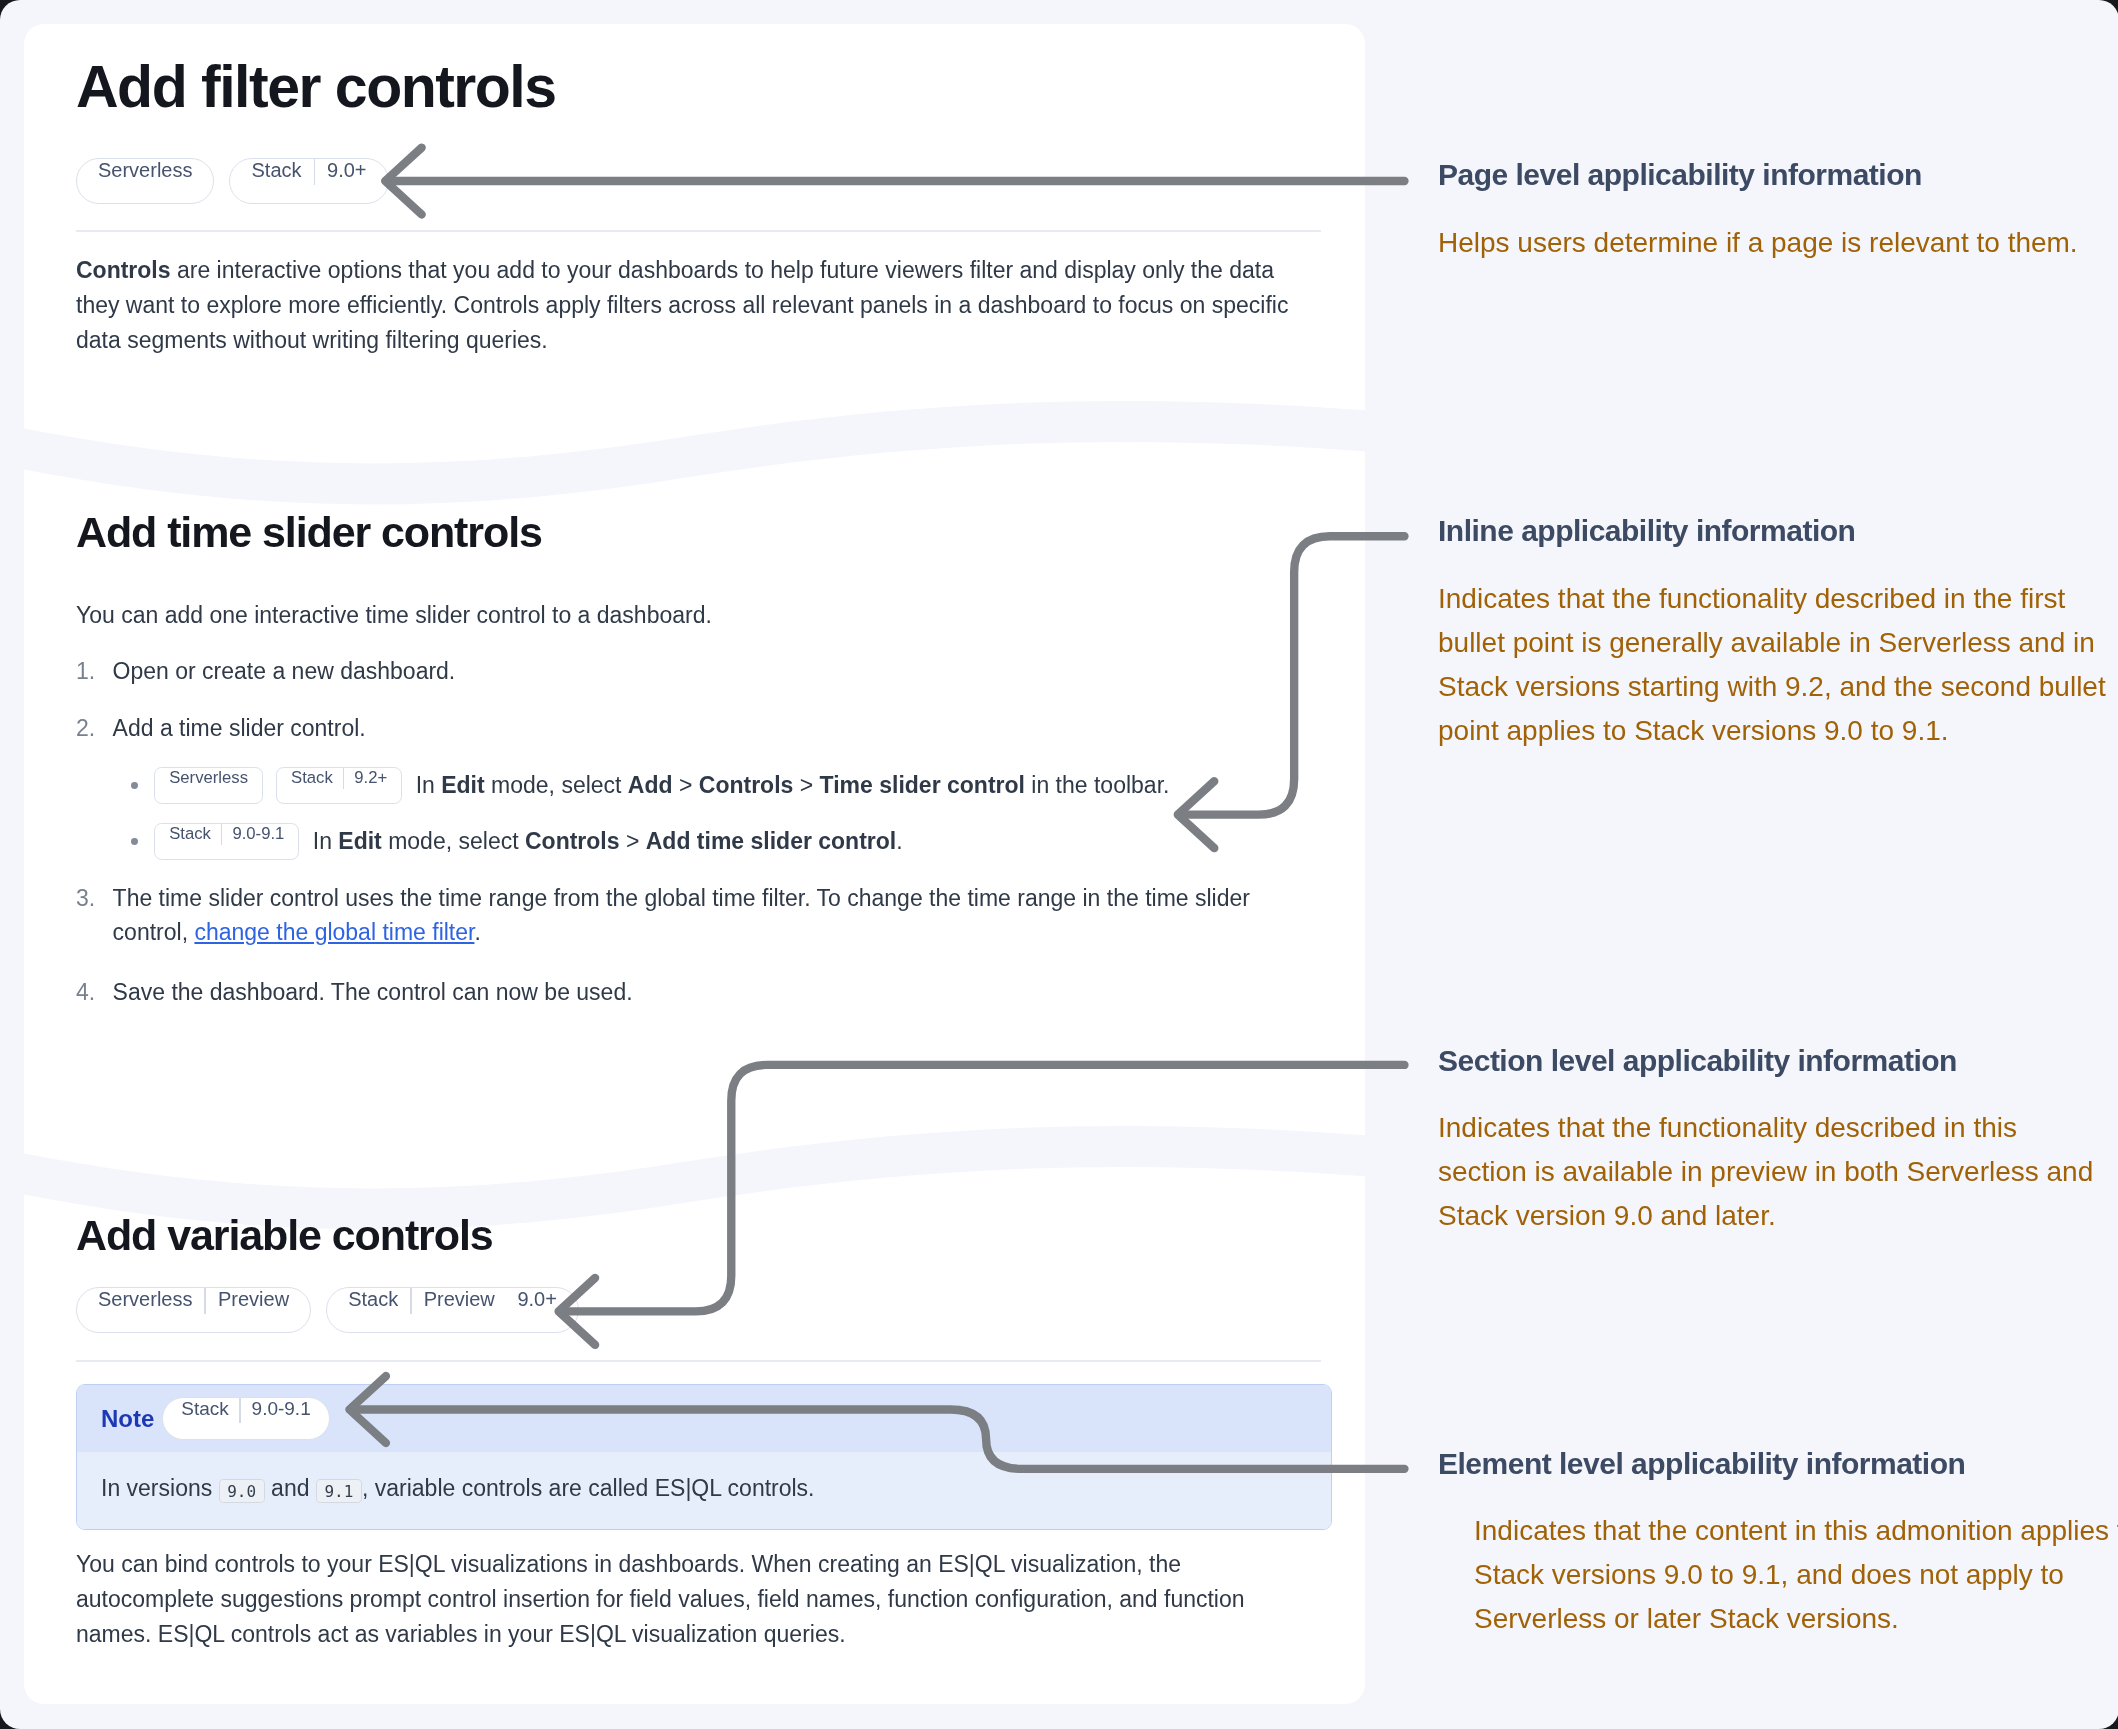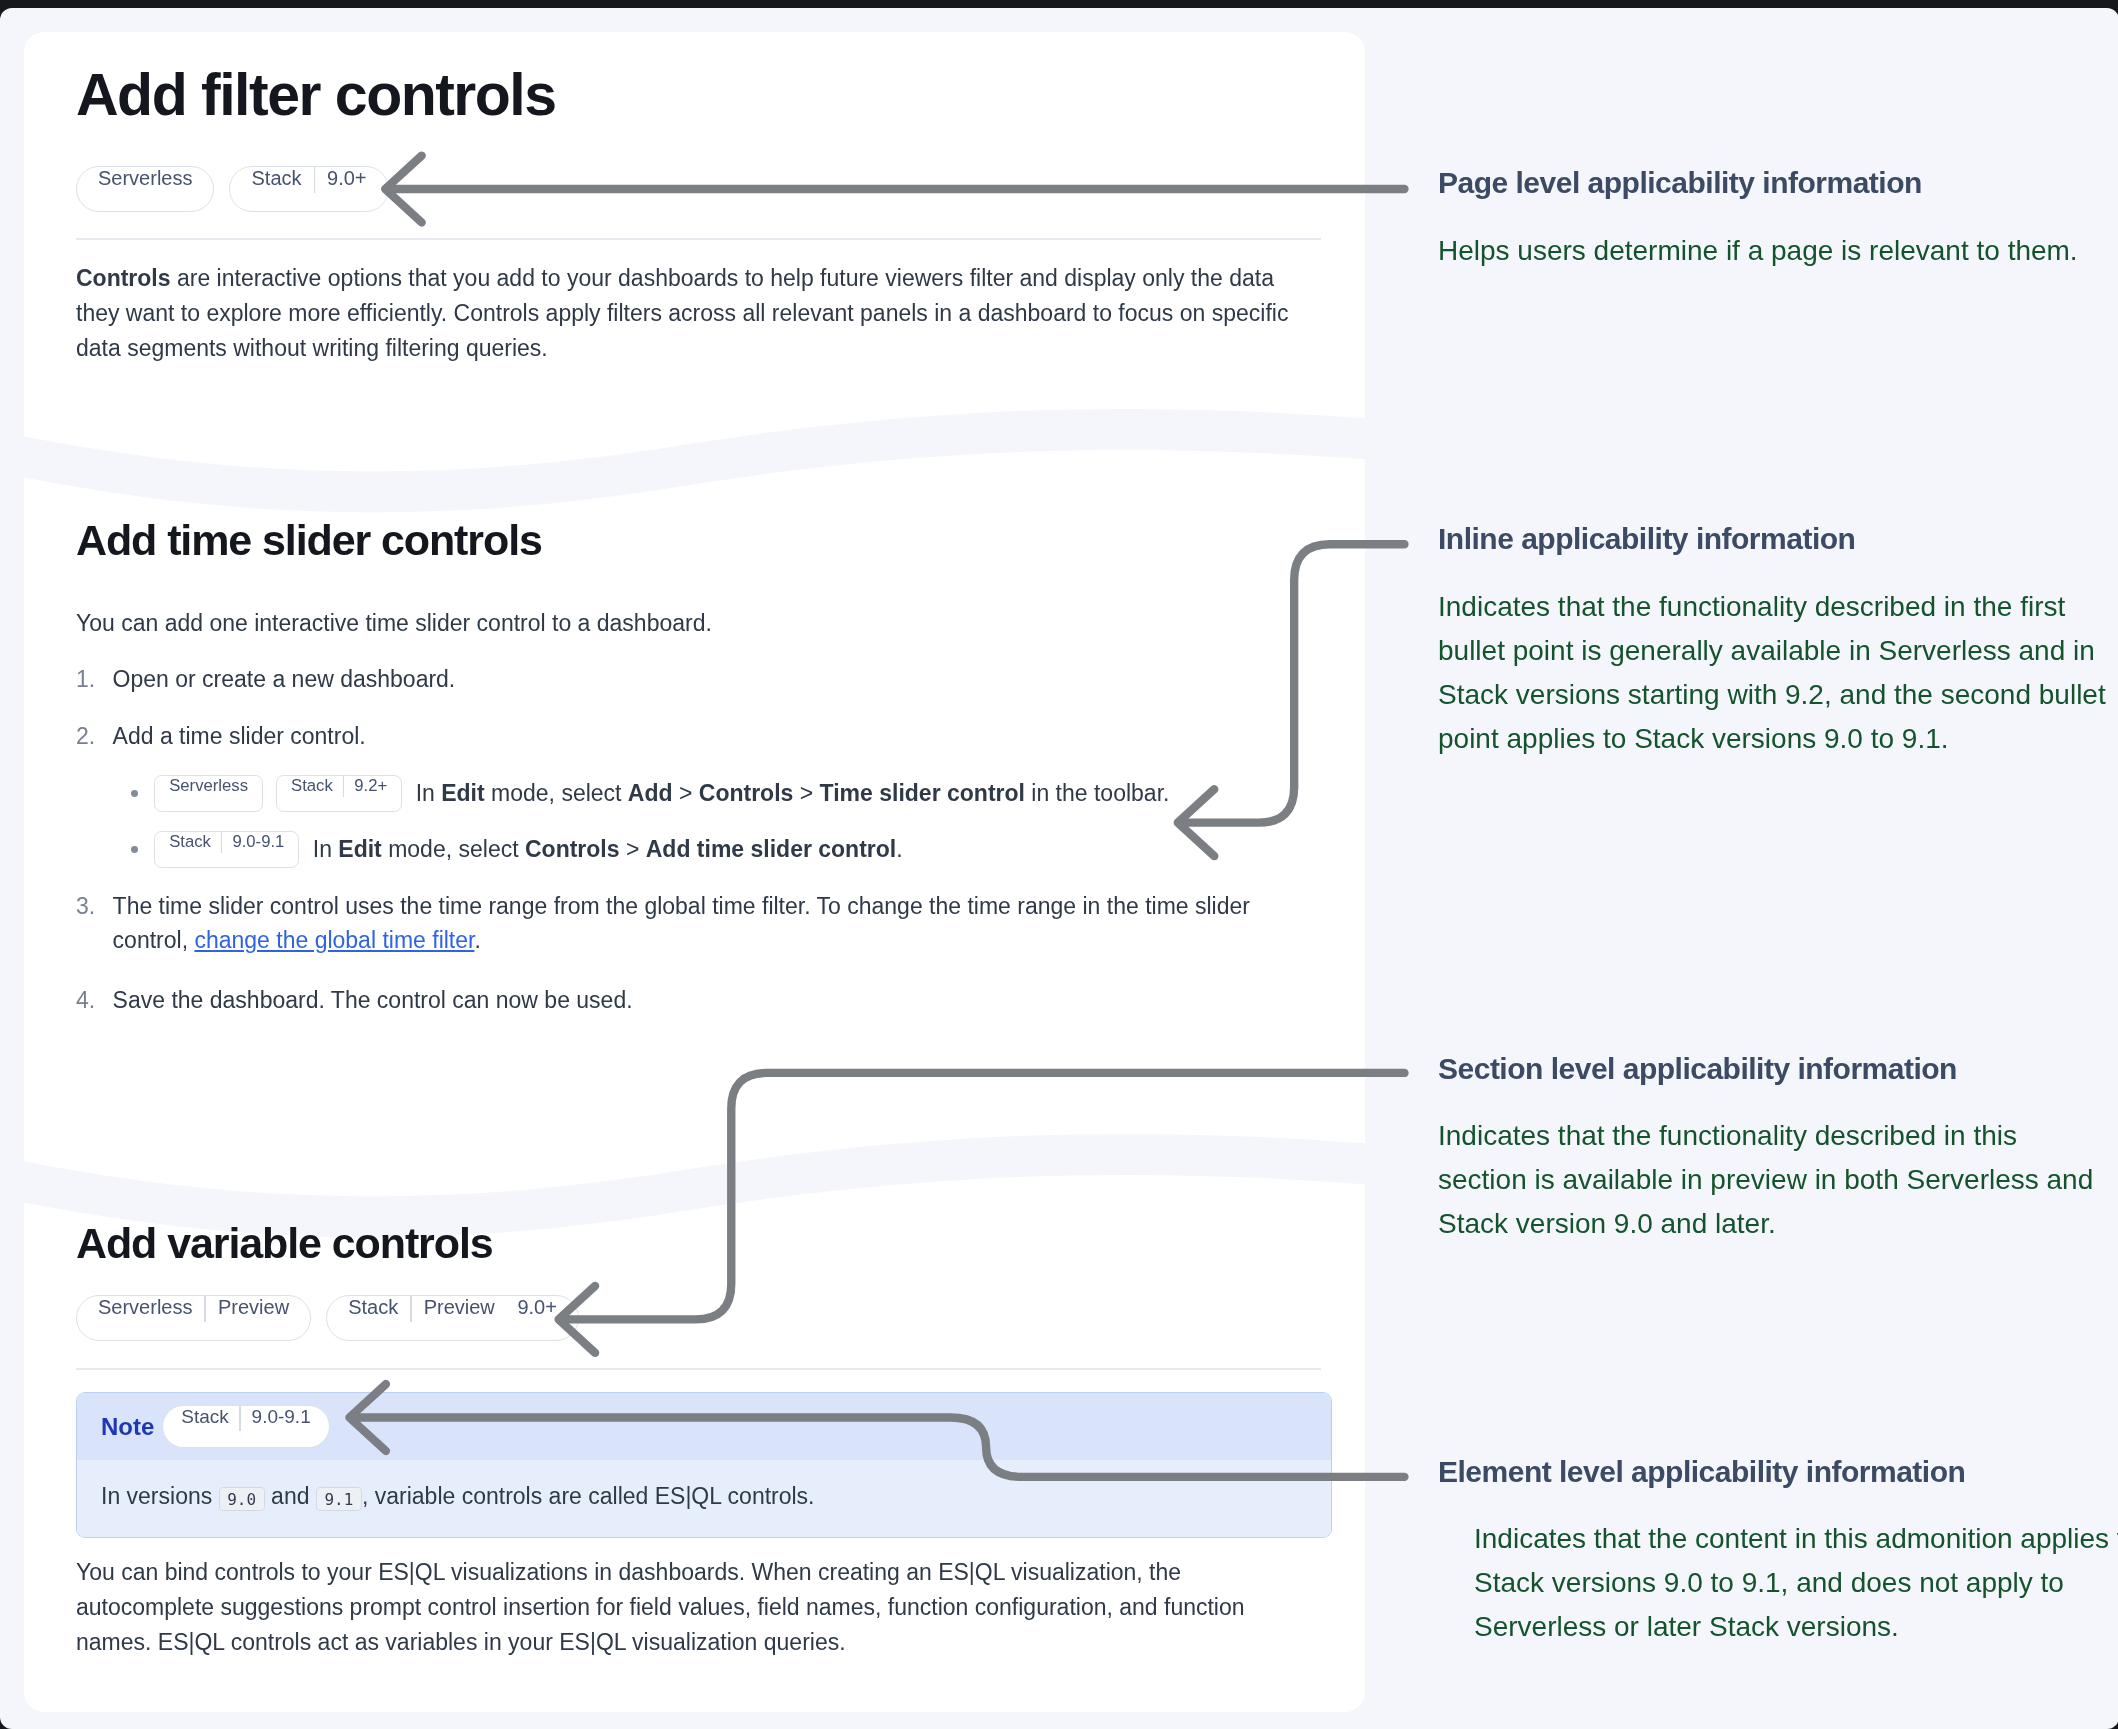--- a/index.html
+++ b/index.html
@@ -1,18 +1,18 @@
 <!DOCTYPE html>
 <html style="font-size:12px"><head>
 <meta charset="utf-8">
 <style>
   html,body{margin:0;padding:0;background:#17181b;}
   .root{position:relative;width:2119px;height:1729px;overflow:hidden;background:#17181b;
         font-family:"Liberation Sans","DejaVu Sans",sans-serif;}
-  .canvas{position:absolute;inset:0;background:#f4f6fb;border-radius:12px;overflow:hidden;margin-top:8px;}
+  .canvas{position:absolute;inset:0;background:#f4f6fb;border-radius:20px;overflow:hidden;}
   .white-col{position:absolute;left:24px;top:24px;width:1341px;height:1680px;background:#ffffff;border-radius:20px;}
   .wave{position:absolute;left:24px;width:1341px;height:129px;}
   .abs{position:absolute;}
   .h1{font-size:59px;font-weight:700;color:#14171e;letter-spacing:-1.5px;}
   .h2{font-size:43px;font-weight:700;color:#14171e;letter-spacing:-1.1px;}
   .body-text{font-size:23px;line-height:35px;color:#2f3947;}
   .body-text b{font-weight:700;color:#2f3947;}
   .rule{height:1.5px;background:#e7eaf0;}
   .badge-row{display:flex;gap:15px;align-items:center;}
   .badge{display:inline-flex;align-items:flex-start;background:#ffffff;border:1.5px solid #dbe0ea;color:#46536e;}
@@ -27,21 +27,21 @@
   .dot{width:6.8px;height:6.8px;border-radius:50%;background:#848c99;flex:0 0 auto;margin-right:3px;}
   .bullet b{font-weight:700;}
   a.link{color:#2e63e3;text-decoration:underline;cursor:pointer;}
   .note{position:absolute;left:76px;top:1384px;width:1254px;border:1.5px solid #bdd0f2;border-radius:9px;overflow:hidden;}
   .note-head{height:67px;background:#d9e4fa;display:flex;align-items:center;gap:8px;padding:0 24px;}
   .note-label{font-size:24px;font-weight:700;color:#1c38b4;}
   .note-body{background:#e7eefb;padding:23px 24px 27px 24px;font-size:23px;color:#2f3947;}
   code.chip{font-family:"DejaVu Sans Mono",monospace;font-size:16px;background:#edf0f5;border:1.5px solid #d3d9e2;
             border-radius:4.6px;padding:1.5px 7.6px;color:#333d4c;}
   .ann-h{position:absolute;font-size:30px;font-weight:700;color:#3c4a64;letter-spacing:-0.5px;white-space:nowrap;}
-  .ann-b{position:absolute;font-size:28px;line-height:44px;color:#14532d;width:669px;}
+  .ann-b{position:absolute;font-size:28px;line-height:44px;color:#a16207;width:669px;}
   svg.overlay{position:absolute;left:0;top:0;pointer-events:none;}
 </style>
 </head>
 <body>
 
 <div class="root">
   <div class="canvas">
 
     <div class="white-col"></div>
 

